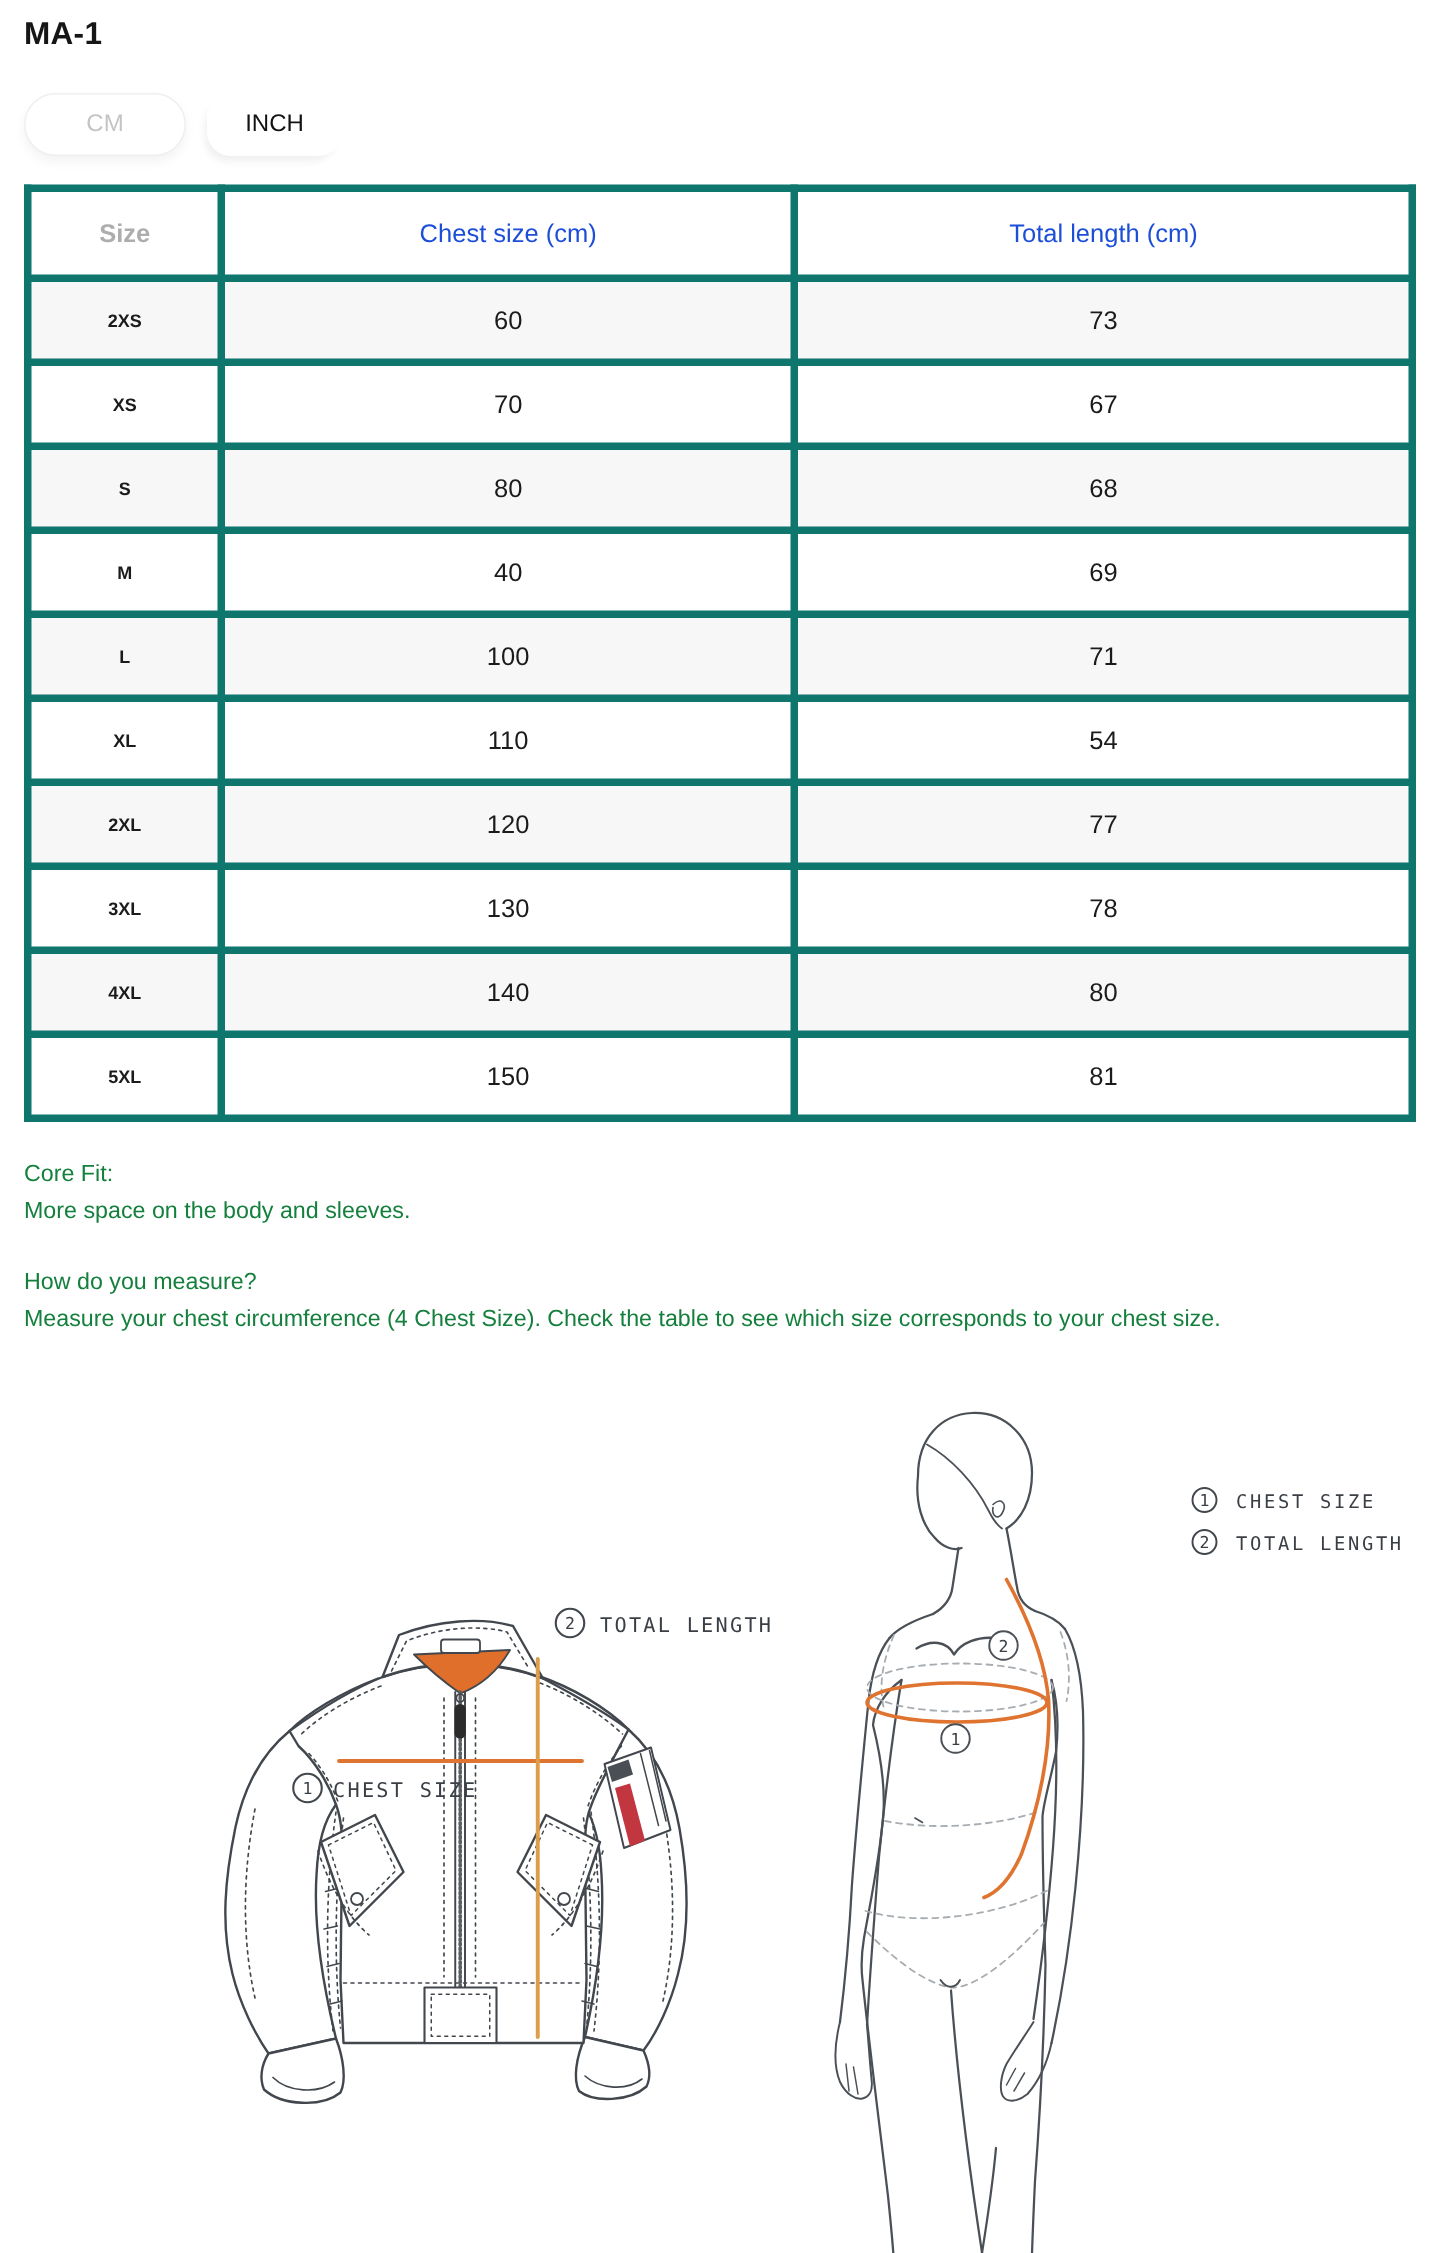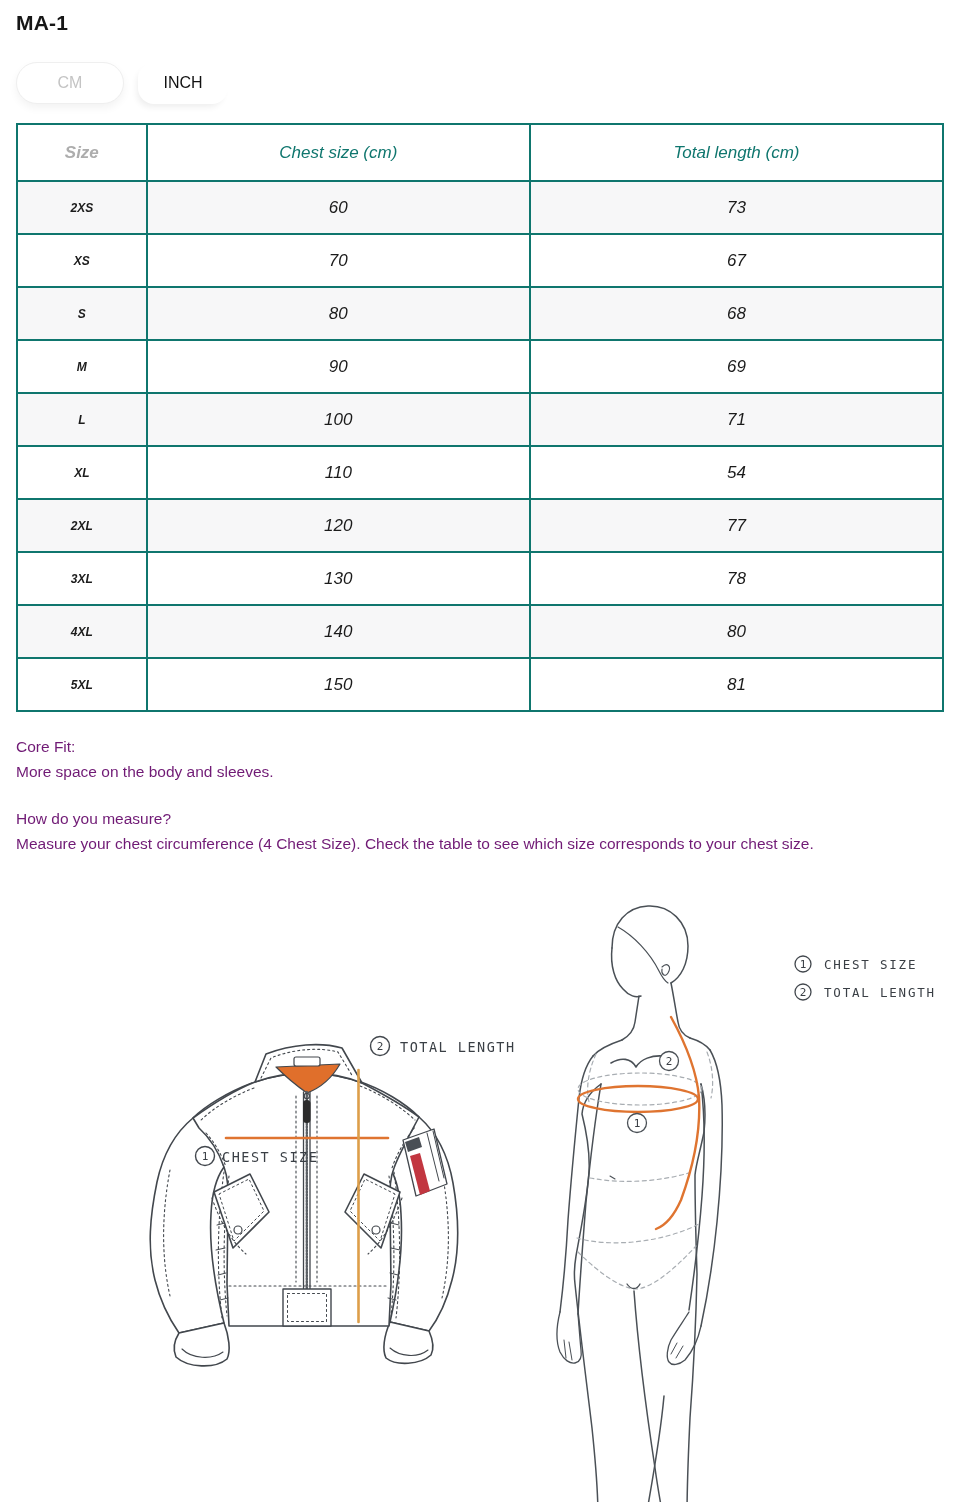--- a/index.html
+++ b/index.html
@@ -26,27 +26,27 @@
   }
   .unit-btn.inch{
     min-width:90px;color:#121212;border-radius:16px;
     box-shadow:-3px 5px 6px -2px rgba(0,0,0,.07);
   }
   table.size-table{
     margin-top:19px;width:100%;border-collapse:collapse;text-align:center;
     table-layout:fixed;
   }
   .size-table col.c1{width:14%;} .size-table col.c2{width:41.4%;} .size-table col.c3{width:44.6%;}
-  .size-table th,.size-table td{border:2px solid #0f766e;padding:0;font-style:italic;}
-  .size-table thead th{height:55px;font-size:17px;font-weight:400;color:#0f766e;}
+  .size-table th,.size-table td{border:5px solid #0f766e;padding:0;}
+  .size-table thead th{height:55px;font-size:17px;font-weight:400;color:#1d4ed8;}
   .size-table thead th.size-h{font-weight:700;color:#adadad;}
   .size-table tbody td{height:51px;font-size:17px;color:#1b1b1b;}
   .size-table tbody td.size-c{font-weight:700;font-size:12px;}
   .size-table tbody tr:nth-child(odd){background:#f7f7f8;}
-  .notes{margin-top:22px;font-size:15.5px;line-height:25px;color:#701a75;}
+  .notes{margin-top:22px;font-size:15.5px;line-height:25px;color:#15803d;}
   .notes .block2{margin-top:22px;}
   .illustration{margin-top:14px;width:960px;height:647px;position:relative;}
   svg text.tech{
     font-family:"DejaVu Sans Mono","Liberation Mono",monospace;
     fill:#3a3f45;
   }
   svg .marker-num{
     font-family:"DejaVu Sans Mono","Liberation Mono",monospace;
     fill:#3a3f45;font-size:11px;text-anchor:middle;
   }
@@ -86,21 +86,21 @@
           <td>70</td>
           <td>67</td>
         </tr>
       <tr>
           <td class="size-c">S</td>
           <td>80</td>
           <td>68</td>
         </tr>
       <tr>
           <td class="size-c">M</td>
-          <td>90</td>
+          <td>40</td>
           <td>69</td>
         </tr>
       <tr>
           <td class="size-c">L</td>
           <td>100</td>
           <td>71</td>
         </tr>
       <tr>
           <td class="size-c">XL</td>
           <td>110</td>

